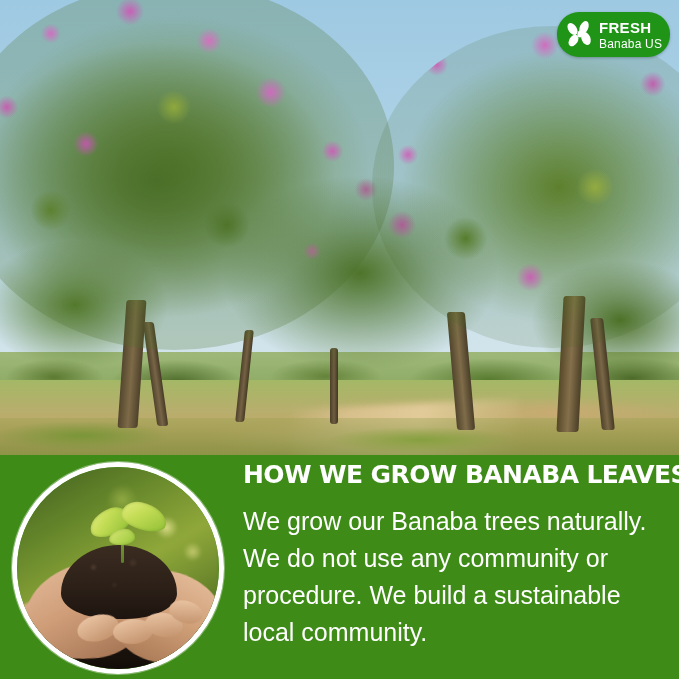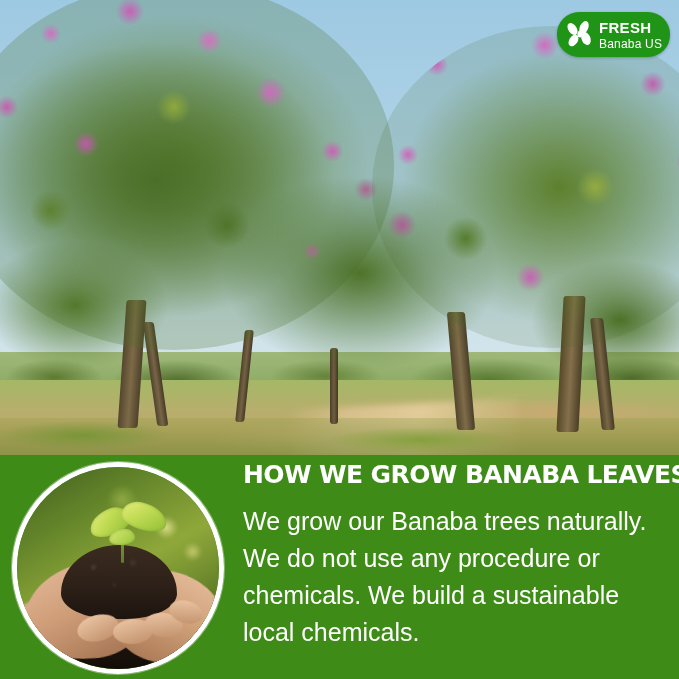--- a/index.html
+++ b/index.html
@@ -314,23 +314,23 @@
       <span class="logo-fresh">FRESH</span>
       <span class="logo-drink">Banaba US</span>
     </div>
   </div>
 
   <div class="panel">
     <div class="panel-inner">
       <div class="headline">HOW WE GROW BANABA LEAVES</div>
       <div class="body-copy">
         <div>We grow our Banaba trees naturally.</div>
-        <div>We do not use any procedure or</div>
-        <div>chemicals. We build a sustainable</div>
-        <div class="lastline">local chemicals.</div>
+        <div>We do not use any community or</div>
+        <div>procedure. We build a sustainable</div>
+        <div class="lastline">local community.</div>
       </div>
     </div>
   </div>
 
   <div class="circle-wrap">
     <div class="circ-bg"></div>
     <div class="soil-bottom"></div>
     <div class="wrist-l"></div>
     <div class="wrist-r"></div>
     <div class="hand hand-l"></div>

